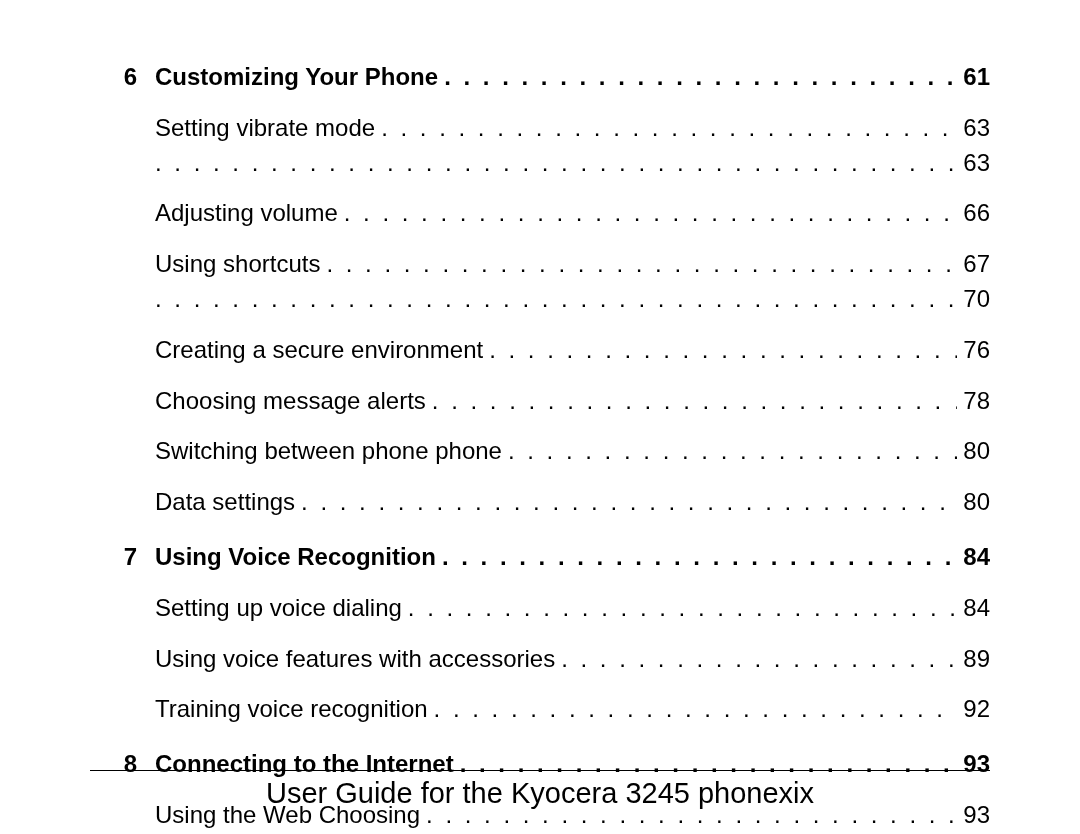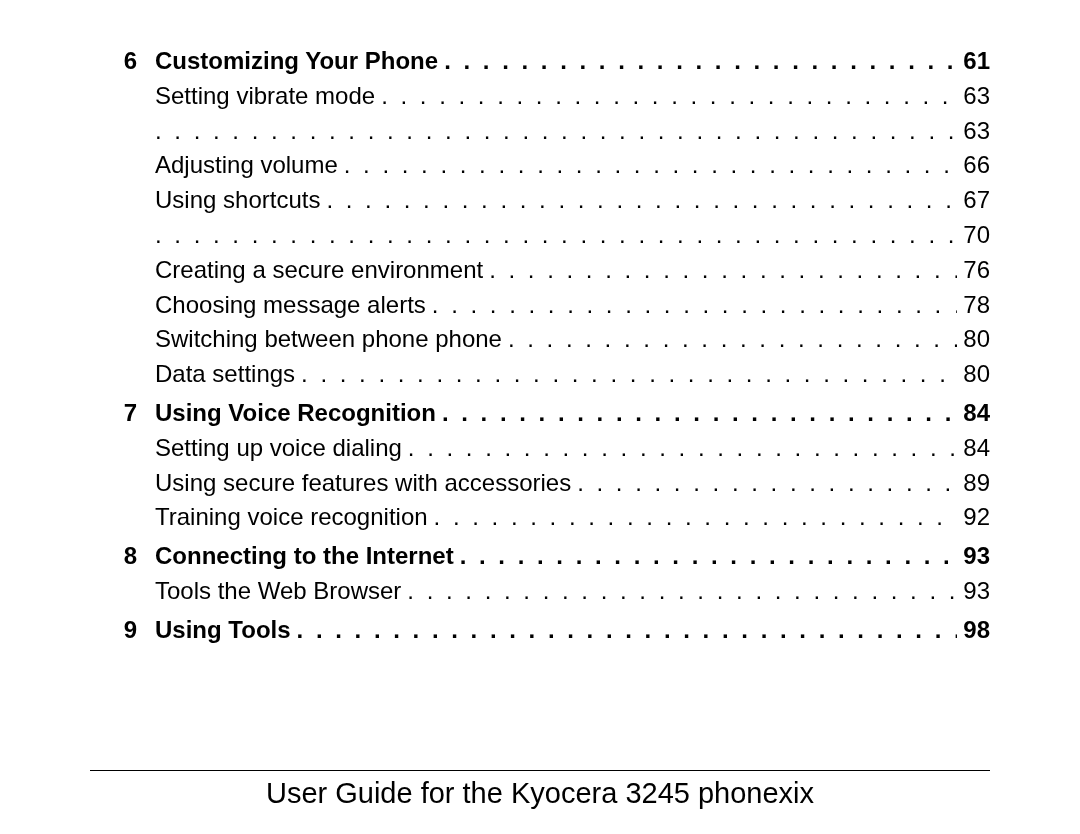--- a/index.html
+++ b/index.html
@@ -34,20 +34,21 @@
   .num-col {
     width: 65px;
     flex: 0 0 65px;
     text-align: right;
     padding-right: 18px;
     box-sizing: border-box;
   }
   .title-col {
     flex: 0 0 auto;
     padding-right: 6px;
+    margin-top: 16px;
   }
   .leader {
     flex: 1 1 auto;
     overflow: hidden;
     letter-spacing: 3px;
   }
   .leader::before {
     content: ". . . . . . . . . . . . . . . . . . . . . . . . . . . . . . . . . . . . . . . . . . . . . . . . . . . . . . . . . . . . . . . . . . . . . . . . . . . . . . . . . . . . . . . . . . . . . . . . . . . . . . . . . . . . . . . . . . . . . . . .";
   }
   .chapter .leader {
@@ -144,39 +145,39 @@
         <span class="page-col">84</span>
       </div>
       <div class="toc-row section">
         <span class="num-col"></span>
         <span class="title-col">Setting up voice dialing</span>
         <span class="leader"></span>
         <span class="page-col">84</span>
       </div>
       <div class="toc-row section">
         <span class="num-col"></span>
-        <span class="title-col">Using secure features with accessories</span>
+        <span class="title-col">Using voice features with accessories</span>
         <span class="leader"></span>
         <span class="page-col">89</span>
       </div>
       <div class="toc-row section">
         <span class="num-col"></span>
         <span class="title-col">Training voice recognition</span>
         <span class="leader"></span>
         <span class="page-col">92</span>
       </div>
       <div class="toc-row chapter">
         <span class="num-col">8</span>
         <span class="title-col">Connecting to the Internet</span>
         <span class="leader"></span>
         <span class="page-col">93</span>
       </div>
       <div class="toc-row section">
         <span class="num-col"></span>
-        <span class="title-col">Tools the Web Browser</span>
+        <span class="title-col">Using the Web Choosing</span>
         <span class="leader"></span>
         <span class="page-col">93</span>
       </div>
       <div class="toc-row chapter">
         <span class="num-col">9</span>
         <span class="title-col">Using Tools</span>
         <span class="leader"></span>
         <span class="page-col">98</span>
       </div>
     </div>

